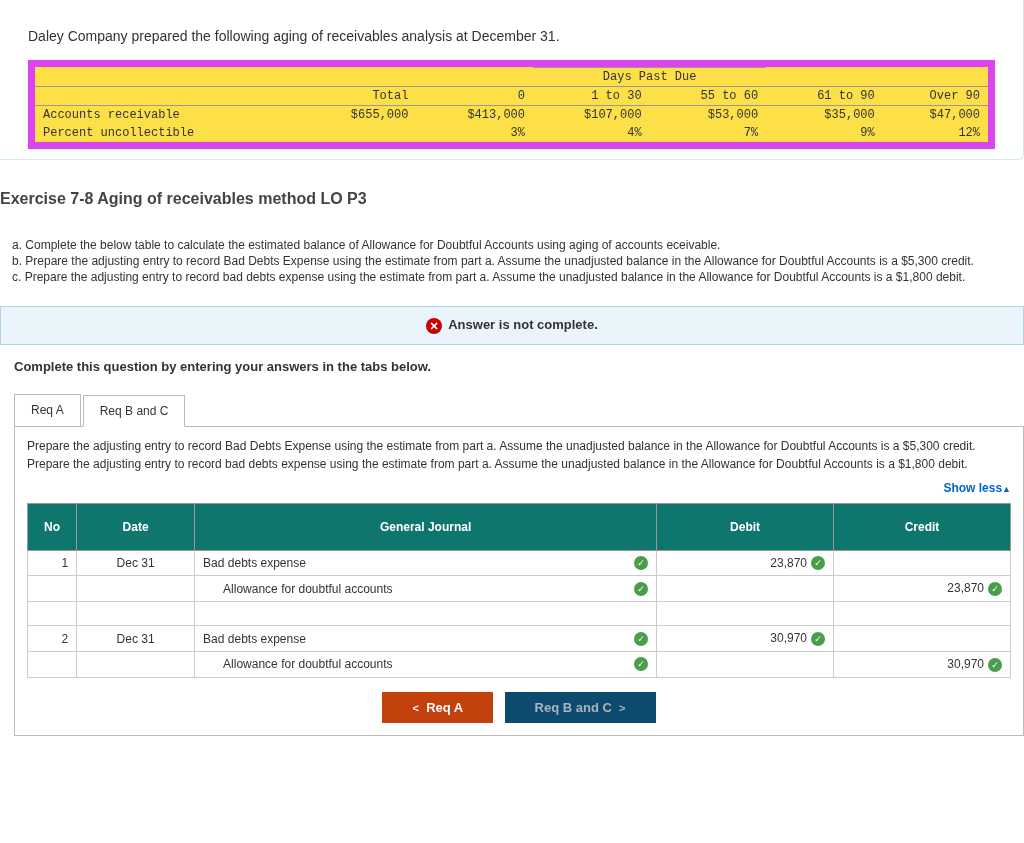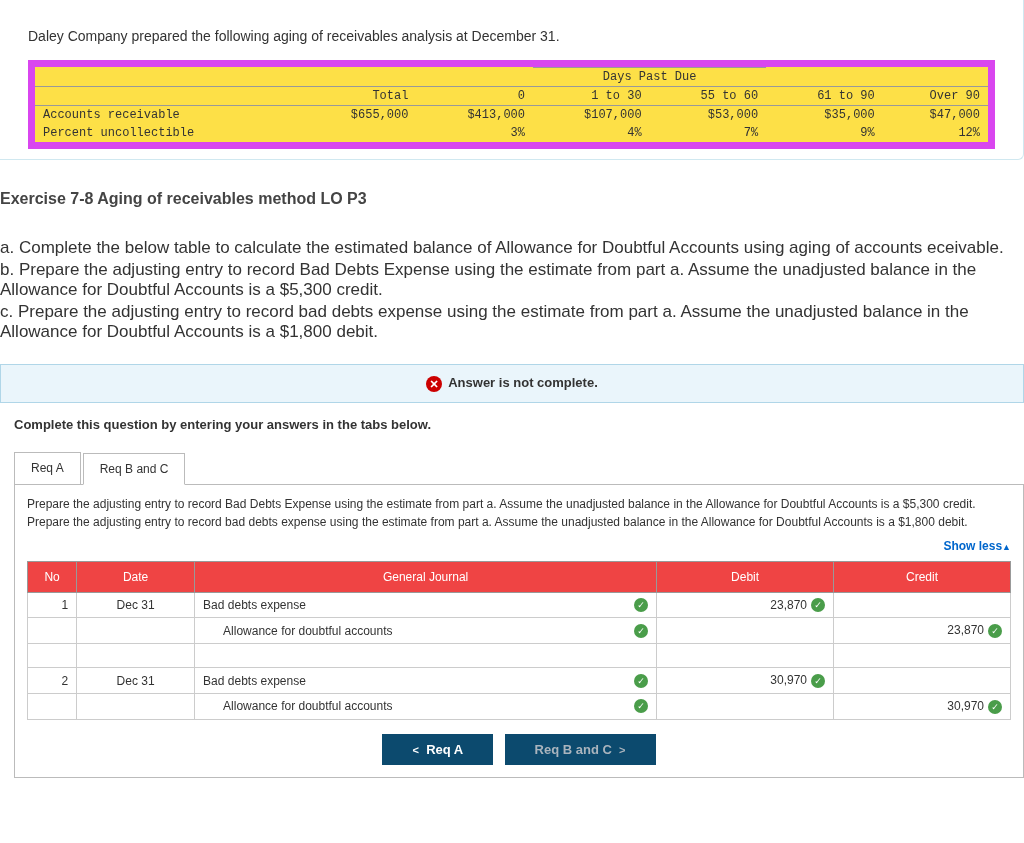--- a/index.html
+++ b/index.html
@@ -8,41 +8,41 @@
 .intro-text { font-size: 14px; margin-bottom: 16px; }
 .aging-table-wrap { background: #fde047; border: 7px solid #d946ef; padding: 0; }
 .aging-table { width: 100%; border-collapse: collapse; font-family: "Courier New", monospace; font-size: 12px; }
 .aging-table td { padding: 2px 8px; }
 .aging-header-row td { border-bottom: 1px solid #999; border-top: 1px solid #999; }
 .aging-mega-header td { text-align: center; }
 .aging-mega-header .span { border-bottom: 1px solid #999; border-top: 1px solid #999; }
 .num { text-align: right; }
 .exercise-title { font-size: 16px; font-weight: bold; color: #444; margin: 30px 0 0 0; }
 .section-below { margin-top: 30px; }
-.instructions p { font-size: 17px; margin-bottom: 2px; }
+.instructions p { font-size: 12px; margin-bottom: 2px; padding-left: 12px; }
 .answer-status { margin-top: 22px; background: #eaf5fb; border: 1px solid #b0d6e8; padding: 10px; text-align: center; font-weight: bold; font-size: 13px; }
 .answer-status .x-icon { display: inline-block; width: 16px; height: 16px; background: #cc0000; color: #fff; border-radius: 50%; font-size: 11px; line-height: 16px; vertical-align: middle; margin-right: 6px; font-weight: bold; }
 .complete-instr { margin: 14px 0 20px 14px; font-weight: bold; font-size: 13px; }
 .tabs-area { margin: 10px 0 0 14px; }
 .tabs { display: flex; }
 .tab { border: 1px solid #bbb; border-bottom: none; padding: 8px 16px; font-size: 12px; background: #fff; cursor: pointer; margin-right: 2px; }
 .tab.active { border-bottom: 1px solid #fff; position: relative; top: 1px; }
 .tab-content { border: 1px solid #bbb; padding: 12px; background: #fff; font-size: 12px; }
 .tab-text p { margin-bottom: 4px; font-size: 12px; }
 .show-less { text-align: right; color: #0066cc; font-weight: bold; font-size: 12px; margin-top: 10px; cursor: pointer; }
 .show-less .tri { font-size: 9px; }
 .journal-table { width: 100%; border-collapse: collapse; margin-top: 8px; }
-.journal-table th { background: #ef4444; color: #fff; padding: 8px; font-size: 12px; border: 1px solid #999; text-align: center; font-weight: normal; }
+.journal-table th { background: #0f766e; color: #fff; padding: 16px; font-size: 12px; border: 1px solid #999; text-align: center; font-weight: bold; }
 .journal-table td { border: 1px solid #ccc; padding: 5px 8px; font-size: 12px; background: #fff; height: 24px; }
 .journal-table td.num { text-align: right; }
 .journal-table .indent { padding-left: 28px; }
 .check-icon { display: inline-block; width: 14px; height: 14px; background: #4a9d4a; color: #fff; border-radius: 50%; font-size: 9px; line-height: 14px; text-align: center; vertical-align: middle; margin-left: 4px; }
 .nav-buttons { text-align: center; margin-top: 14px; }
 .nav-btn { display: inline-block; padding: 8px 30px; font-size: 13px; font-weight: bold; margin: 0 4px; cursor: pointer; border: none; }
-.nav-prev { background: #0c4a6e; color: #fff; }
+.nav-prev { background: #c2410c; color: #fff; }
 .nav-next { background: #0c4a6e; color: #aab4bd; }
 .chev { font-size: 11px; }
 </style>
 </head>
 <body>
 
 <div class="top-section">
   <p class="intro-text">Daley Company prepared the following aging of receivables analysis at December 31.</p>
   <div class="aging-table-wrap">
     <table class="aging-table">

